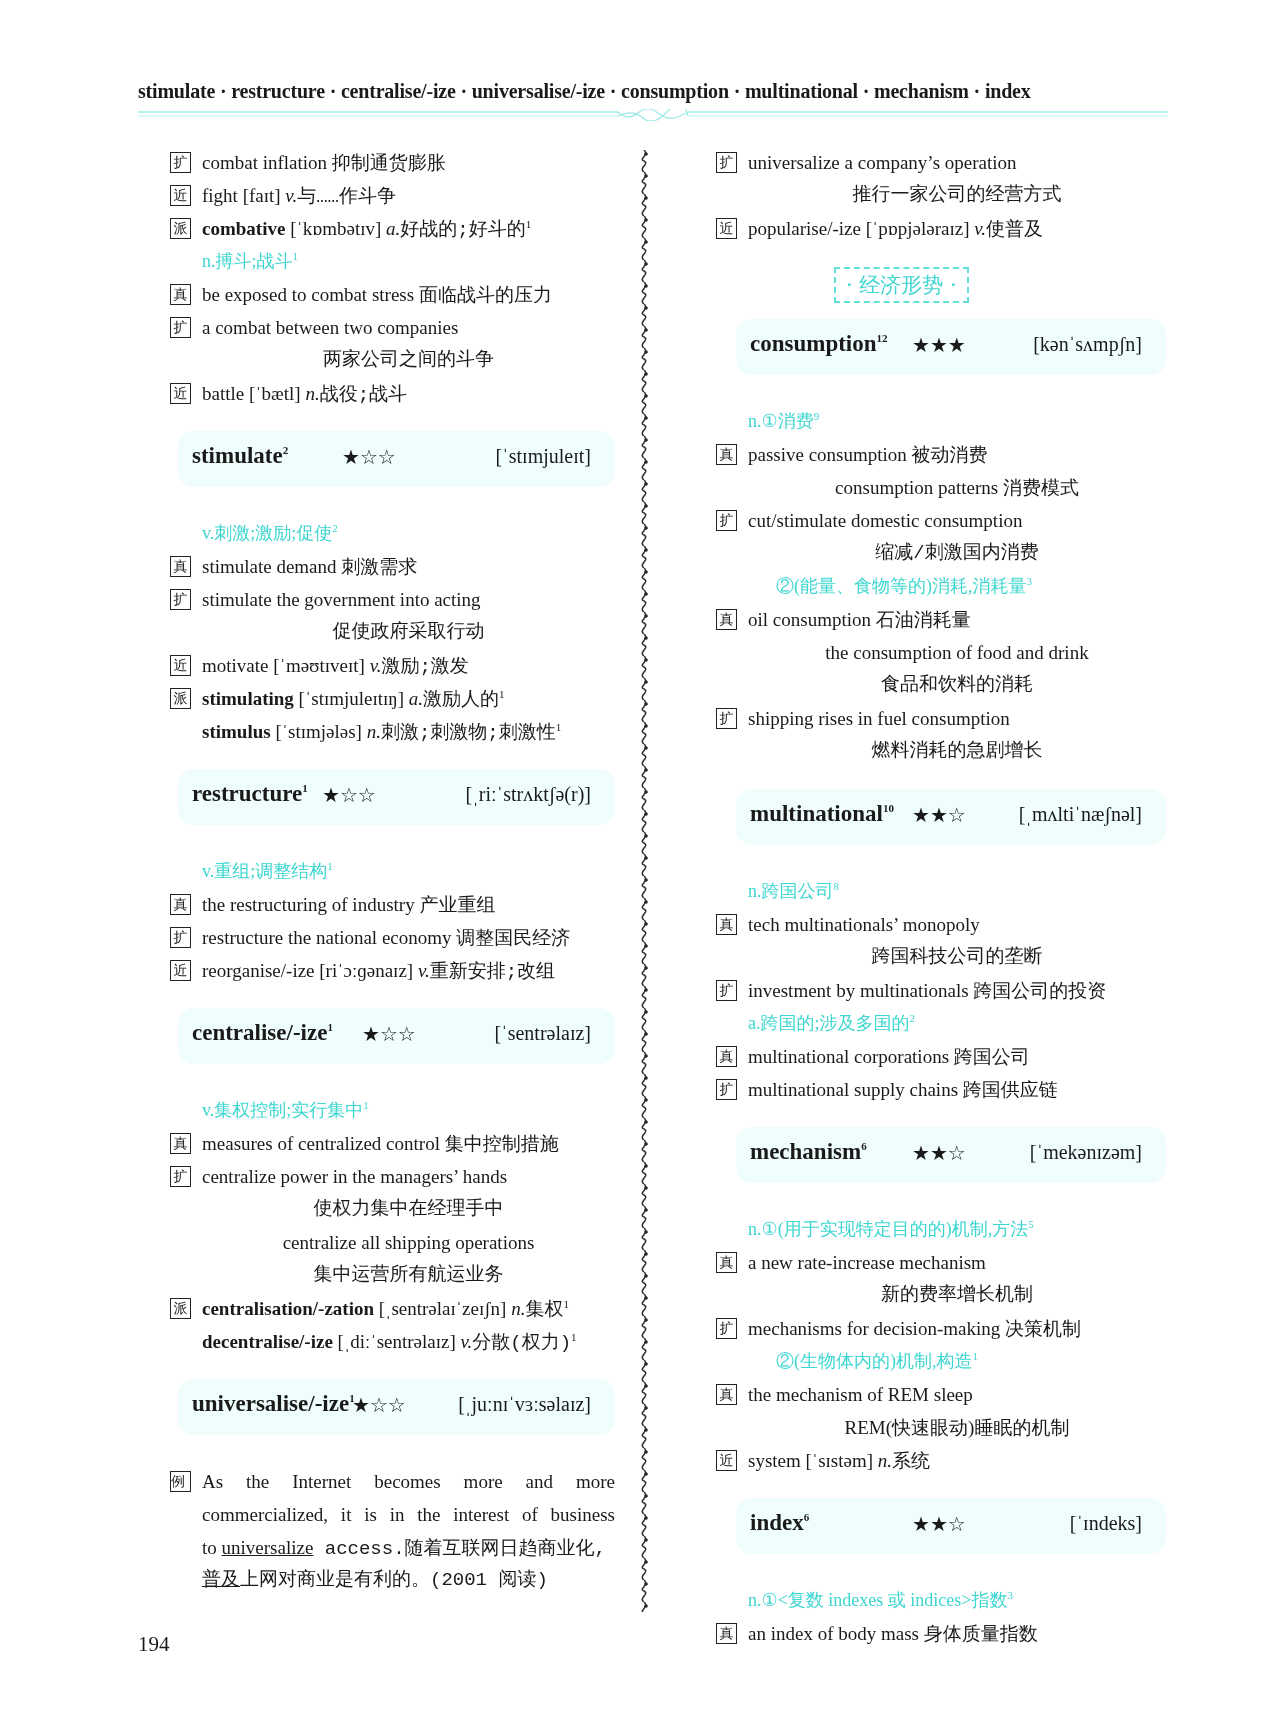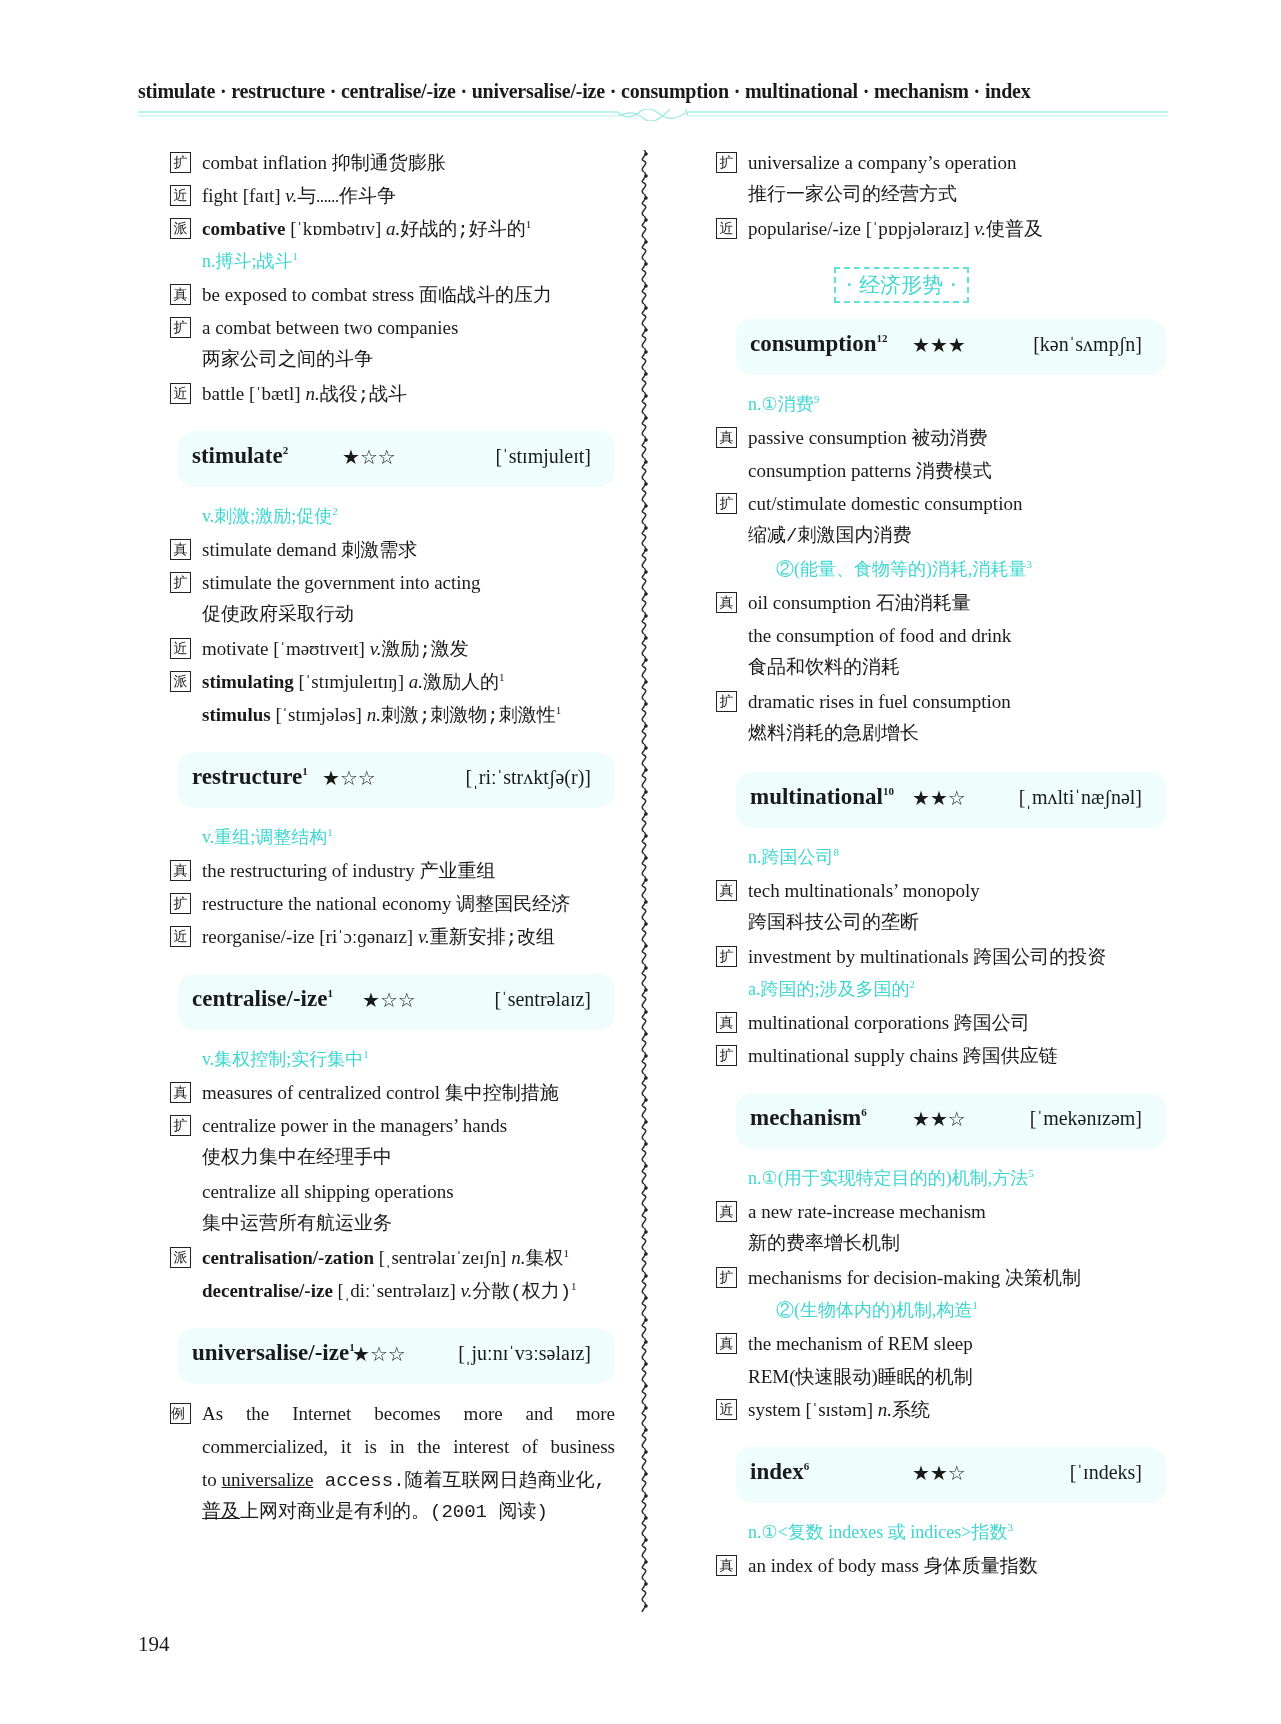--- a/index.html
+++ b/index.html
@@ -7,31 +7,31 @@
          font-family:"Liberation Serif", "DejaVu Serif", serif; color:#1a1a1a; }
   .running-head { position:absolute; left:138px; top:80px; font-weight:bold; font-size:20px;
                   letter-spacing:-0.2px; white-space:nowrap; }
   .head-rule { position:absolute; left:138px; top:109px; width:1030px; height:10px; }
   .head-rule svg { display:block; }
   .col { position:absolute; top:146px; }
   .col-left { left:170px; width:445px; }
   .col-right { left:716px; width:450px; }
   .divider { position:absolute; left:636px; top:150px; width:16px; height:1462px; }
   .line { font-size:19px; line-height:33px; height:33px; white-space:nowrap; position:relative; padding-left:32px; }
-  .line.cont { padding-left:32px; }
+  .line.cont { padding-left:32px;text-align:center; }
   .line.sense { color:#3dd6d0; font-family:Liberation Serif, serif; font-size:18px; }
   .line.sense.indent2 { padding-left:60px; }
   .line .it { font-style:italic; font-family:"Liberation Serif", serif; }
   .tag { position:absolute; left:0; top:6px; width:19px; height:19px; border:1.5px solid #222;
          font-family:"DejaVu Sans", sans-serif; font-size:14px; line-height:19px; text-align:center;
          box-sizing:content-box; }
   .zh { font-family:Liberation Mono, monospace; }
   .b { font-weight:bold; }
   sup { font-size:11px; vertical-align:super; line-height:0; }
-  .headbox { background:#effdfc; border-radius:16px; height:56px; position:relative; margin:21px 0 13px 20px; }
+  .headbox { background:#effdfc; border-radius:16px; height:56px; position:relative; margin:21px 0 30px 20px; }
   .headbox .word { position:absolute; left:14px; top:12px; font-weight:bold; font-size:23px; }
   .headbox .stars { position:absolute; top:14px; font-size:20px; font-family:"DejaVu Sans", sans-serif; }
   .headbox .ipa { position:absolute; right:24px; top:14px; font-size:20px; }
   .section-tag { display:inline-block; border:2px dashed #62e0da; color:#3dd6d0; font-family:"DejaVu Sans", sans-serif;
                  font-size:21px; padding:2px 10px; margin-left:118px; margin-top:22px; }
   .u { text-decoration:underline; }
   .justify { white-space:normal; text-align:justify; text-align-last:justify; }
   .page-number { position:absolute; left:138px; top:1632px; font-size:21px; }
 </style>
 </head>
@@ -135,21 +135,21 @@
   </div>
   <div class="line sense"><span>n.①消费</span><sup>9</sup></div>
   <div class="line"><span class="tag">真</span><span>passive consumption </span><span class="zh">被动消费</span></div>
   <div class="line cont">consumption patterns 消费模式</div>
   <div class="line"><span class="tag">扩</span><span>cut/stimulate domestic consumption</span></div>
   <div class="line cont zh">缩减/刺激国内消费</div>
   <div class="line sense indent2"><span>②(能量、食物等的)消耗,消耗量</span><sup>3</sup></div>
   <div class="line"><span class="tag">真</span><span>oil consumption </span><span class="zh">石油消耗量</span></div>
   <div class="line cont">the consumption of food and drink</div>
   <div class="line cont zh">食品和饮料的消耗</div>
-  <div class="line"><span class="tag">扩</span><span>dramatic rises in fuel consumption</span></div>
+  <div class="line"><span class="tag">扩</span><span>shipping rises in fuel consumption</span></div>
   <div class="line cont zh">燃料消耗的急剧增长</div>
 
   
   <div class="headbox">
     <span class="word"><span>multinational</span><sup>10</sup></span>
     <span class="stars" style="left:176px;">★★☆</span>
     <span class="ipa">[ˌmʌltiˈnæʃnəl]</span>
   </div>
   <div class="line sense"><span>n.跨国公司</span><sup>8</sup></div>
   <div class="line"><span class="tag">真</span><span>tech multinationals’ monopoly</span></div>

